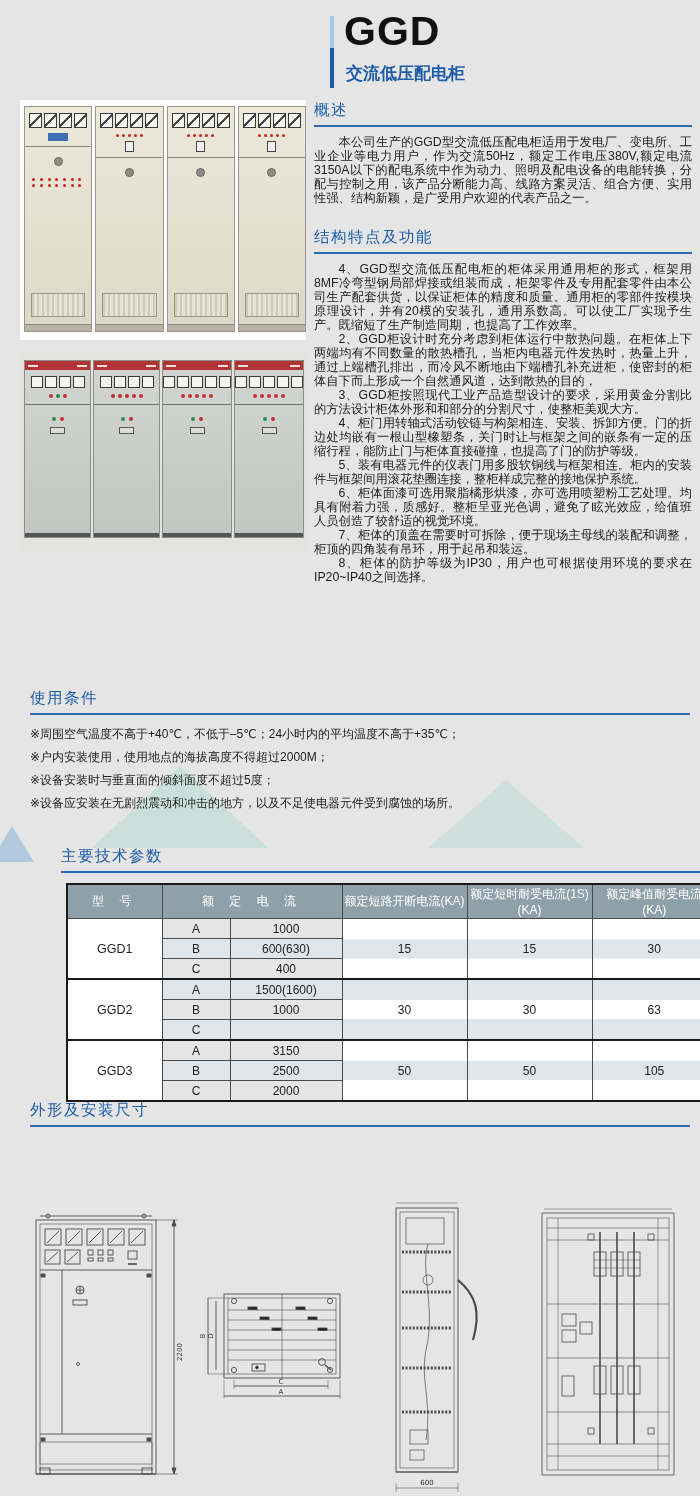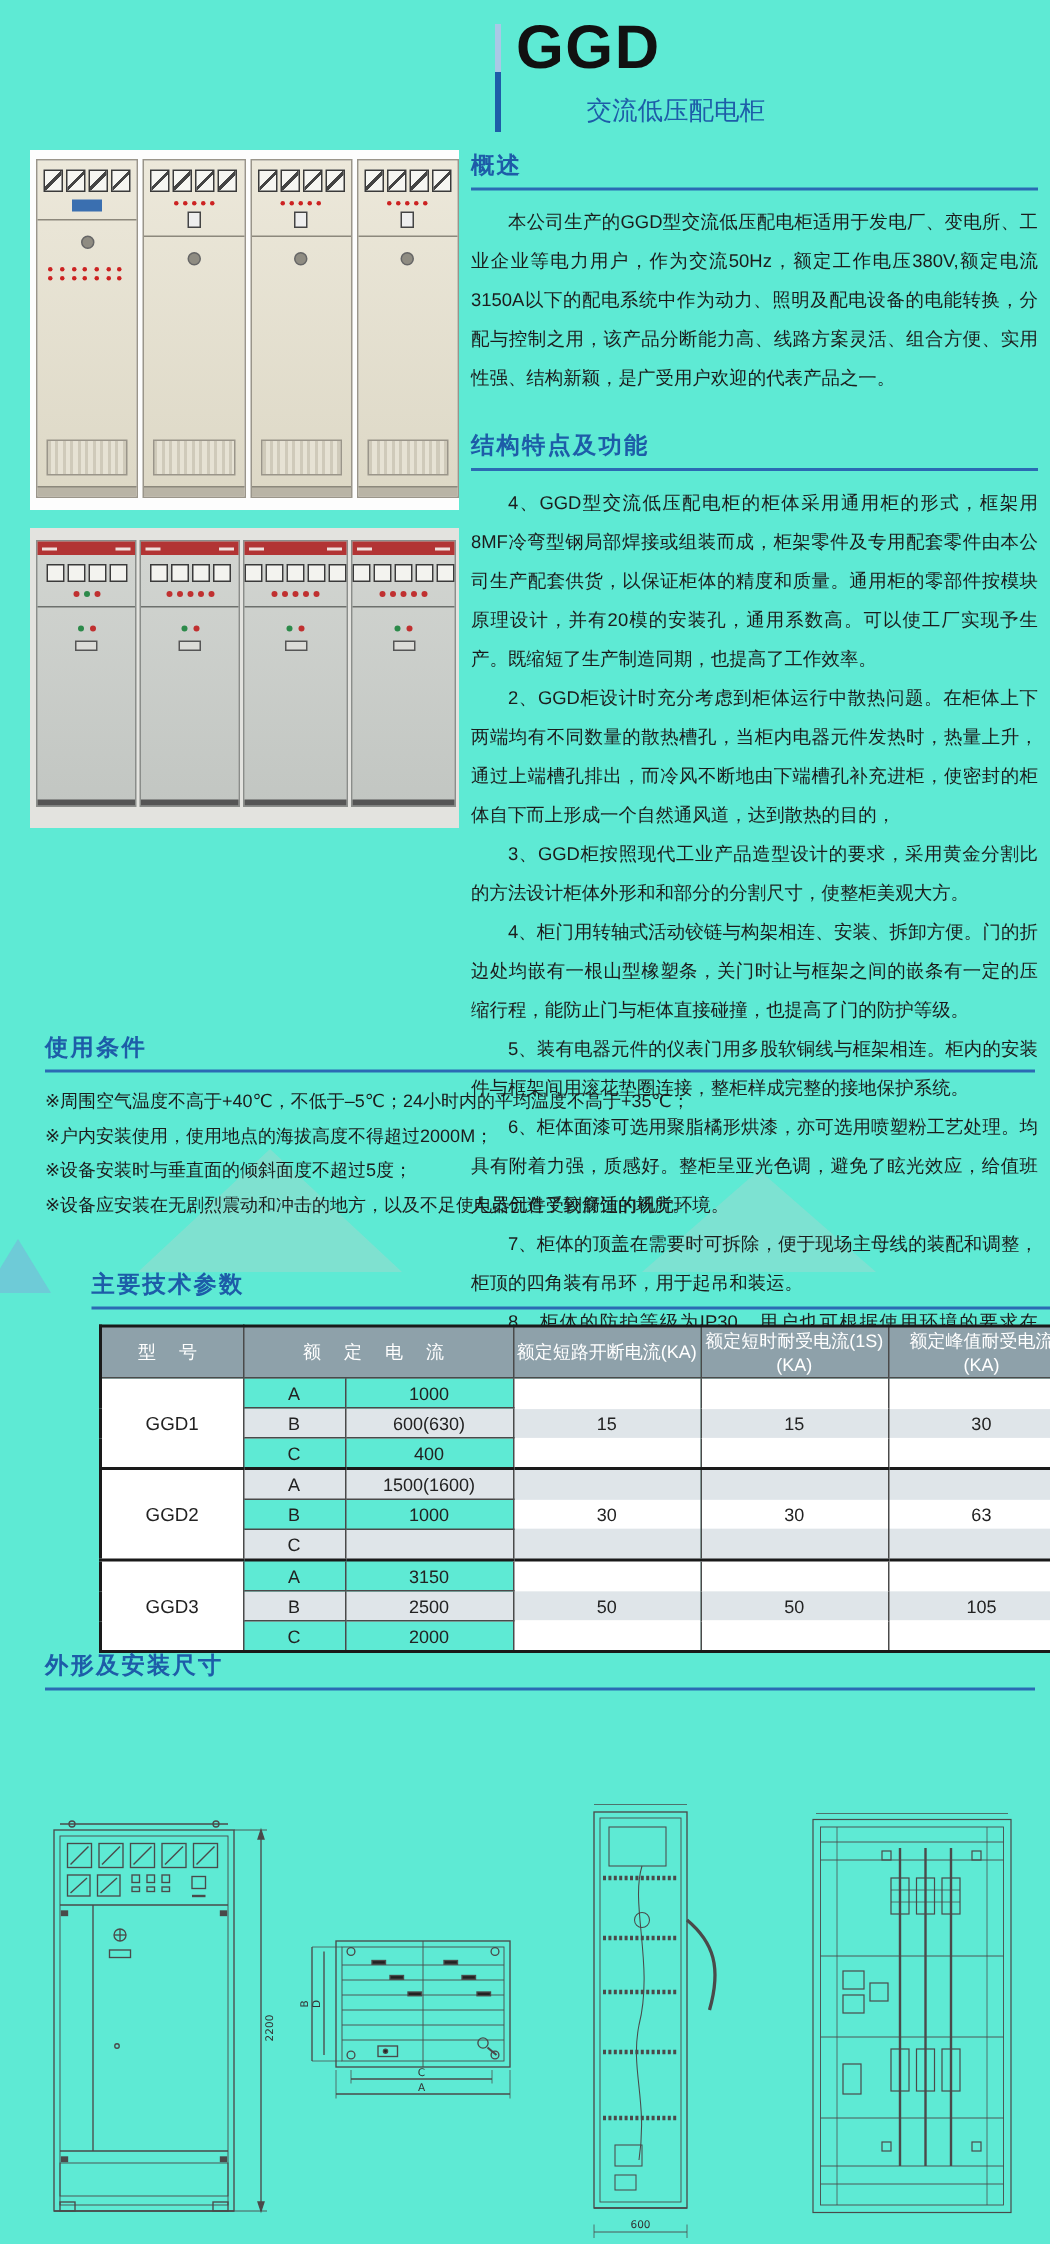--- a/index.html
+++ b/index.html
@@ -1,31 +1,31 @@
 <!DOCTYPE html>
 <html><head>
 <meta charset="utf-8">
 <style>
   html,body{margin:0;padding:0;background:#ffffff;}
   .page{
-    position:relative;width:700px;height:1496px;background:#5eead4;overflow:hidden;
+    position:relative;width:700px;height:1496px;background:#e5e5e5;overflow:hidden;
     font-family:"Liberation Sans","DejaVu Sans",sans-serif;color:#1c1c1c;
   }
   
   .brandbar{position:absolute;left:330px;top:16px;width:4px;height:72px;
     background:linear-gradient(to bottom,#a9c9e6 0 44%,#1d5ca8 44% 100%);}
   .title{position:absolute;left:344px;top:8px;font-size:41px;font-weight:bold;
     color:#111;letter-spacing:1px;}
-  .subtitle{position:absolute;left:346px;top:62px;font-size:17px;font-weight:normal;color:#1d5ca8;margin-left:45px;}
+  .subtitle{position:absolute;left:346px;top:62px;font-size:17px;font-weight:bold;color:#1d5ca8;}
   
   .sec-head{border-bottom:2px solid #2b6ab3;padding-bottom:4px;margin-bottom:8px;}
-  .sec-head .t{font-size:15.5px;font-weight:bold;color:#1d5ca8;letter-spacing:1.5px;}
+  .sec-head .t{font-size:15.5px;font-weight:normal;color:#1d5ca8;letter-spacing:1.5px;}
   
   .rightcol{position:absolute;left:314px;top:100px;width:378px;z-index:2;}
-  .para{font-size:12.3px;line-height:26px;text-align:justify;text-indent:2em;margin:0;color:#1c1c1c;}
+  .para{font-size:12.3px;line-height:14px;text-align:justify;text-indent:2em;margin:0;color:#1c1c1c;}
   .gap{height:22px;}
   
   .photo1{position:absolute;left:20px;top:100px;width:286px;height:240px;background:#fdfdfd;z-index:1;}
   .cabrow1{position:absolute;left:4px;top:6px;right:0;height:226px;display:flex;gap:3px;}
   .cab1{flex:1;background:linear-gradient(to bottom,#ece8da,#ddd8c6);border:1px solid #9a958a;position:relative;}
   .meters{display:flex;gap:2px;justify-content:center;margin-top:6px;}
   .meter{width:11px;height:13px;background:#f6f6f2;border:1px solid #3a3a3a;
     background-image:linear-gradient(135deg,transparent 44%,#444 44%,#444 56%,transparent 56%);}
   .dots{display:flex;gap:3px;justify-content:center;margin-top:6px;}
   .dot{width:3px;height:3px;border-radius:50%;background:#c22;}

